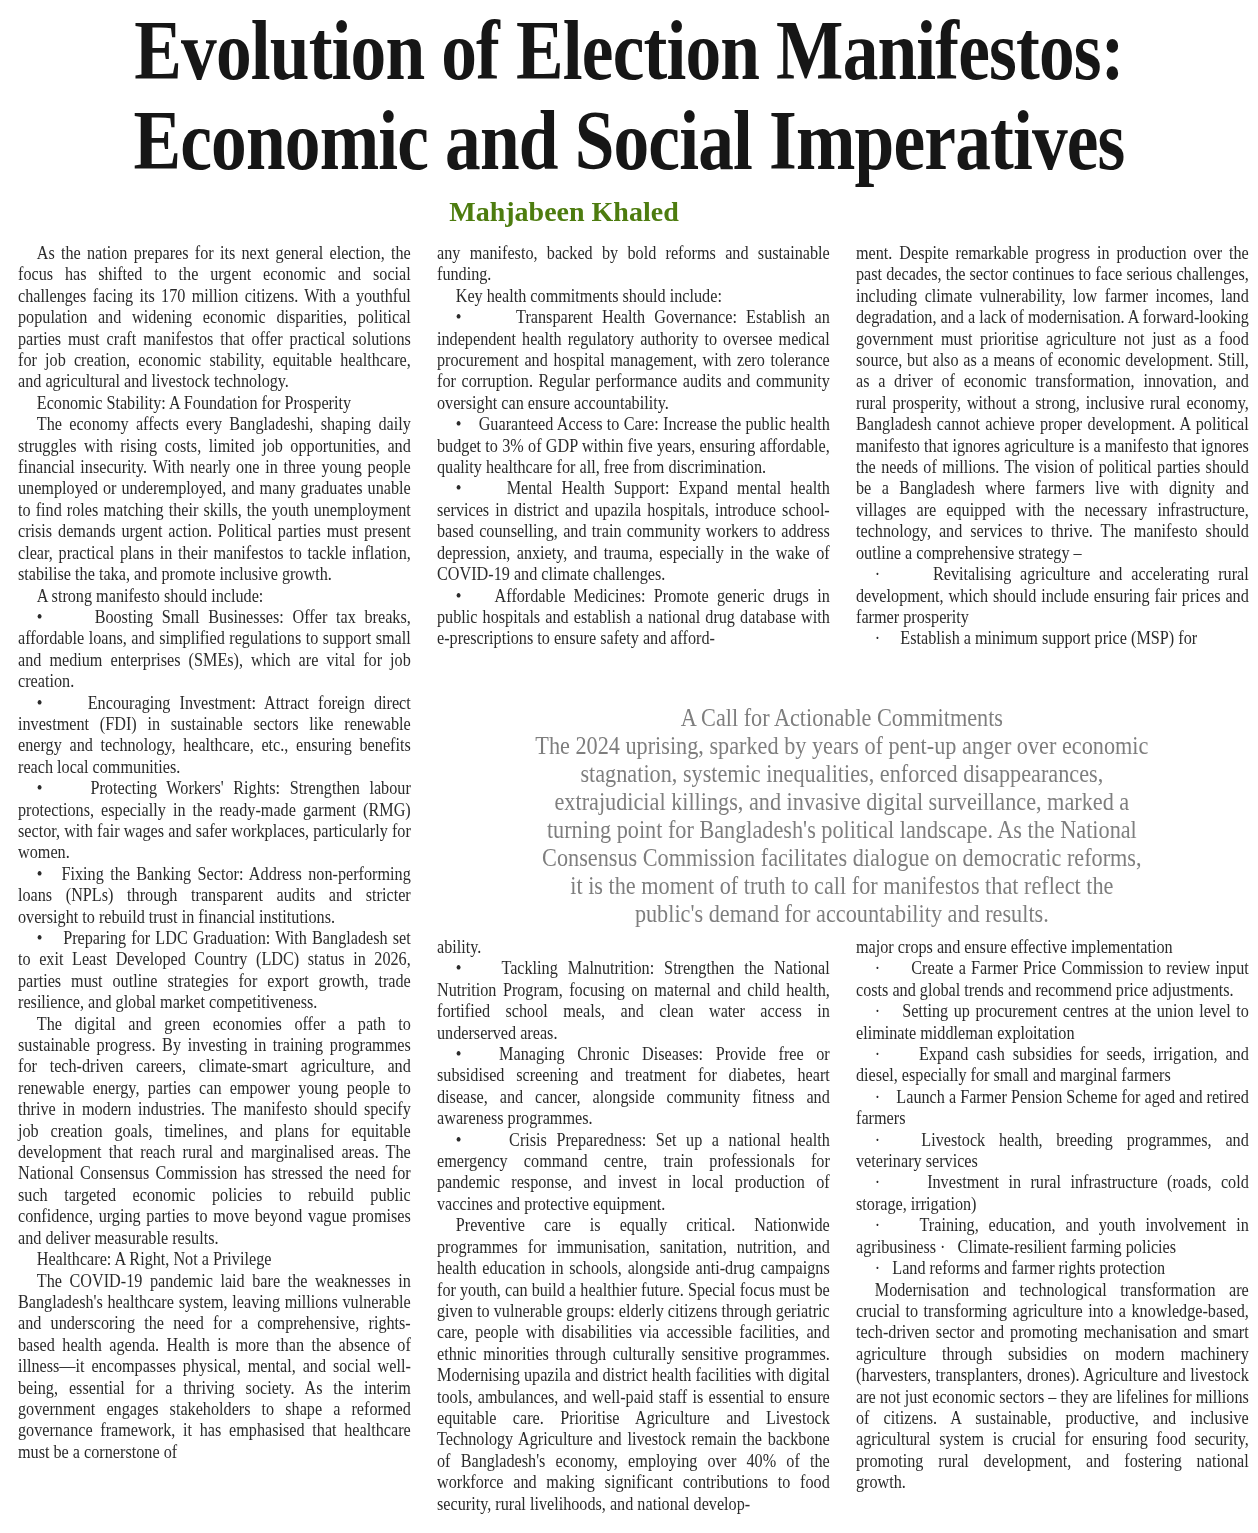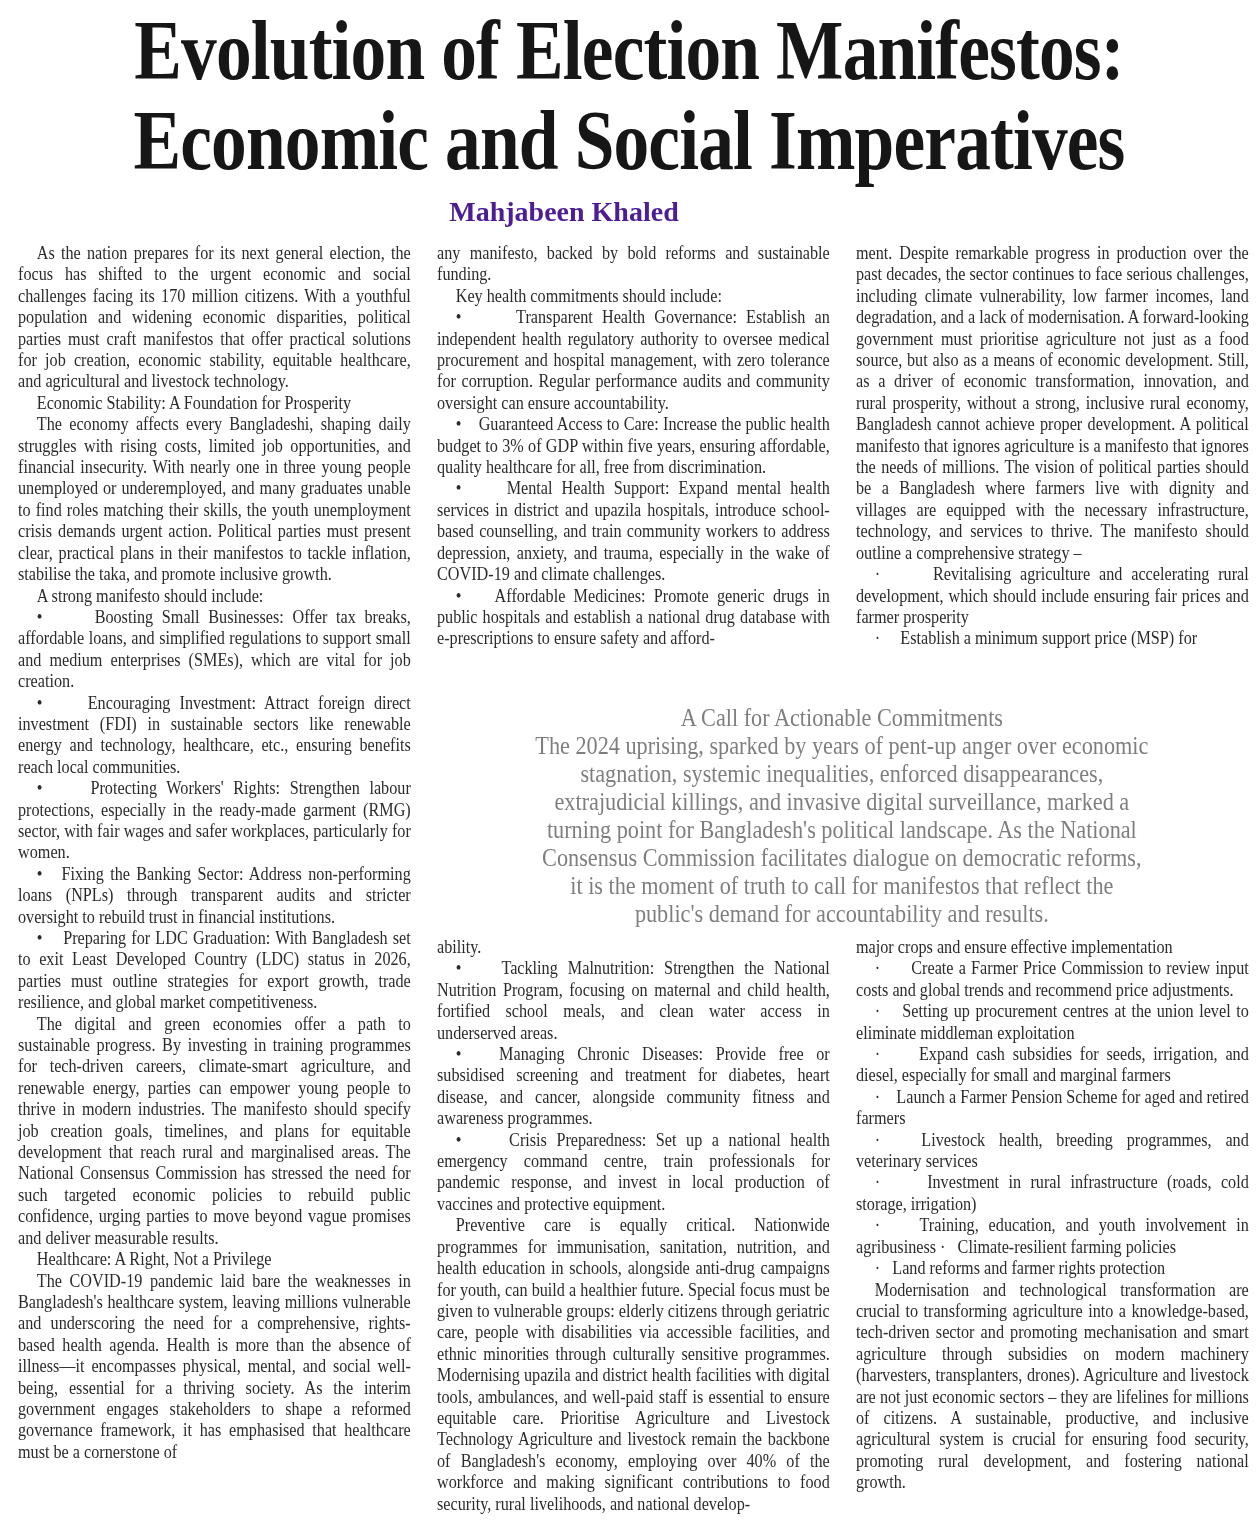--- a/index.html
+++ b/index.html
@@ -22,21 +22,21 @@
     font-size: 84px;
     line-height: 90px;
     letter-spacing: -1px;
     color: #161616;
   }
   .byline {
     position: absolute; top: 196px; left: 0; width: 1128px;
     text-align: center;
     font-weight: bold;
     font-size: 28px;
-    color: #4c1d95;
+    color: #4d7c0f;
   }
 
   
   .col {
     position: absolute;
     width: 461px;
     transform: scaleX(0.852); transform-origin: left top;
     font-size: 19px;
     line-height: 21.4px;
     color: #2b2b2b;

